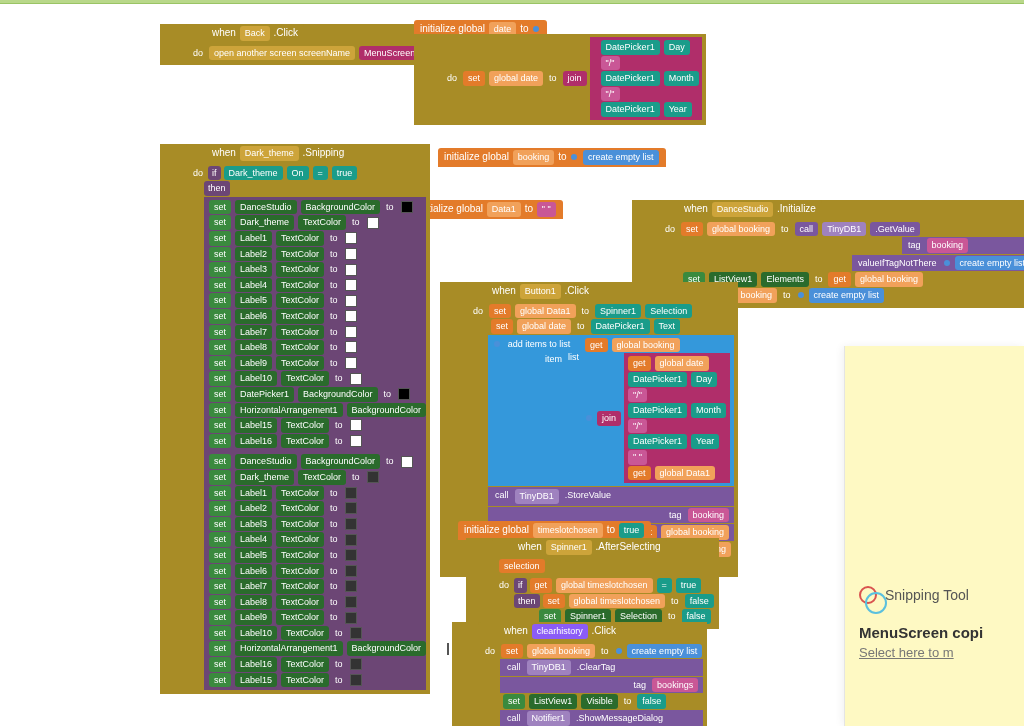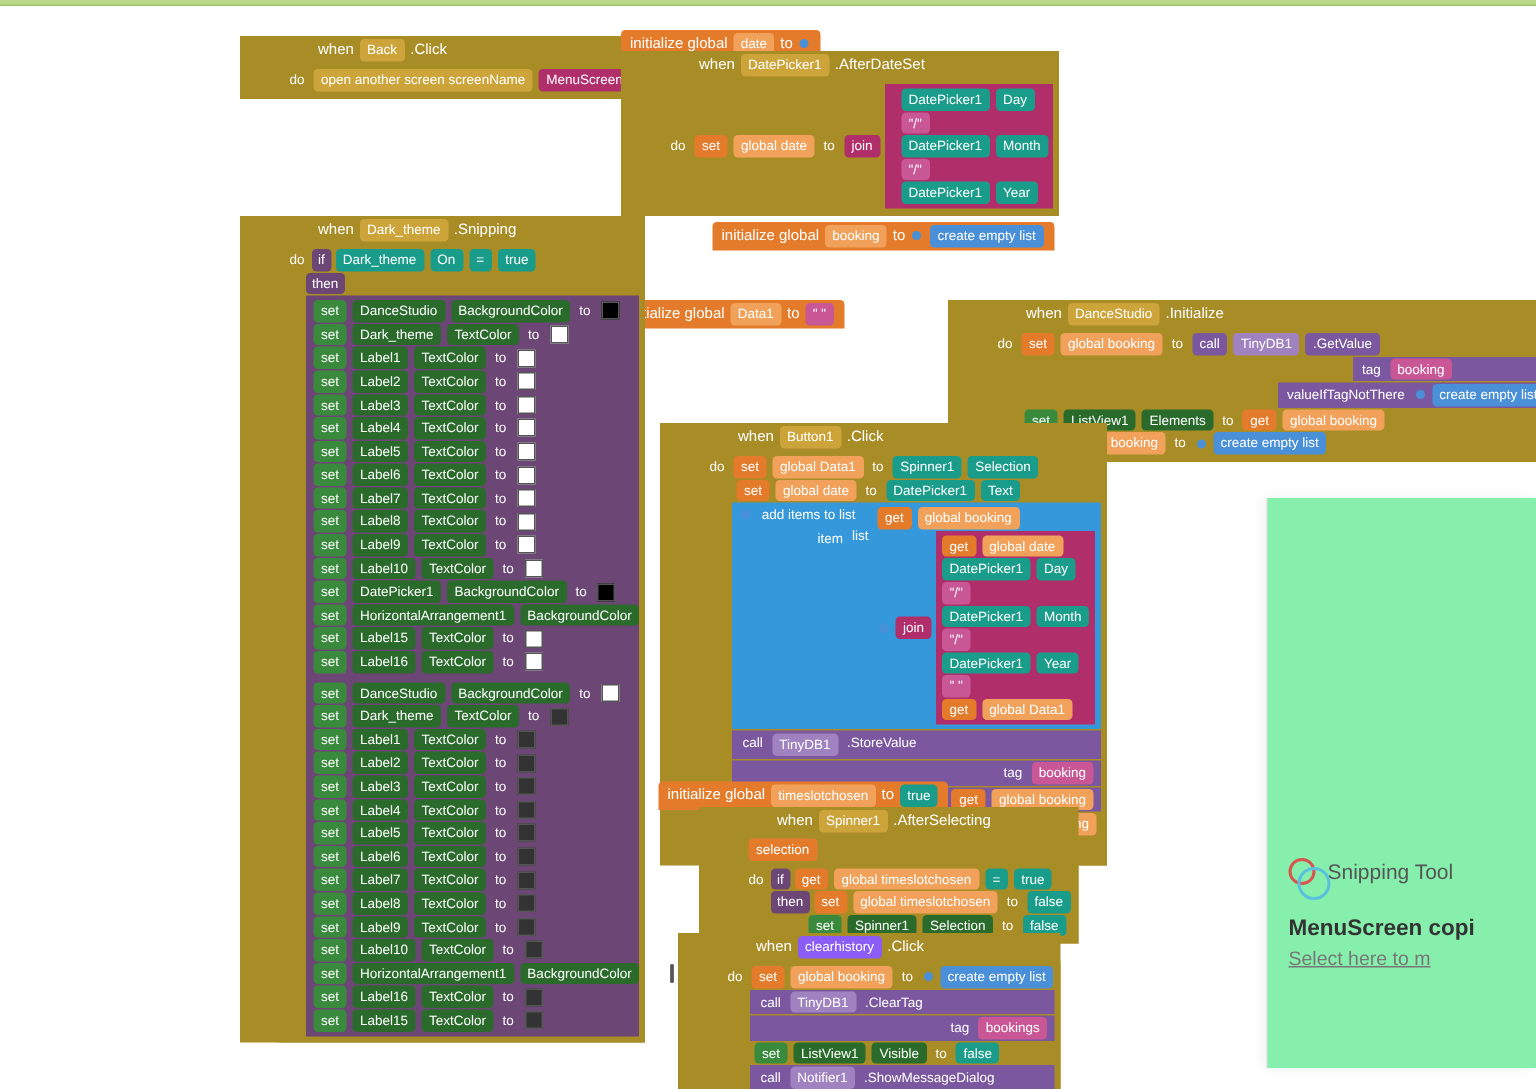--- a/index.html
+++ b/index.html
@@ -83,24 +83,24 @@
     margin: 0 2px;
     vertical-align: middle;
   }
   .nest {
     margin-left: 14px;
     padding: 2px 4px;
   }
   .toast {
     position: absolute;
     right: 0;
-    bottom: 14px;
+    bottom: 0;
     width: 180px;
     height: 380px;
-    background: #86efac;
+    background: #fef9c3;
     border-left: 1px solid #e4e4e4;
     box-shadow: -2px 0 8px rgba(0,0,0,.06);
     padding: 240px 10px 10px 14px;
     color: #333;
   }
   .toast-title { font-size: 14px; color: #555; display: flex; align-items: center; gap: 8px; margin-bottom: 20px;}
   .toast-h { font-size: 15px; font-weight: 600; }
   .toast-sub { font-size: 13px; color: #777; margin-top: 4px; text-decoration: underline;}
   .snip-icon {
     width: 18px; height: 18px;
@@ -136,25 +136,20 @@
 <div class="blk" style="left:414px;top:16px;">
  <div class="hdr orange">
   <span>initialize global</span>
   <span class="token" style="background:#f1a15a">date</span>
   <span>to</span>
   <span class="dot"></span>
  </div>
 </div>
 
 <div class="blk olive" style="left:414px;top:30px;">
- <div class="hdr olive">
-  <span>when</span>
-  <span class="token" style="background:#cda43a">DatePicker1</span>
-  <span>.AfterDateSet</span>
- </div>
  <div class="body olive row">
   <span class="kw">do</span>
   <span class="token t-orange">set</span>
   <span class="token" style="background:#f1a15a">global date</span>
   <span class="kw">to</span>
   <span class="token t-magenta">join</span>
   <span style="display:inline-block;background:#b02e6a;padding:2px 2px 2px 10px;">
     <span class="row">
             <span class="token t-teal">DatePicker1</span>
             <span class="token t-teal">Day</span>
@@ -170,21 +165,21 @@
             <span class="token t-magenta" style="background:#c95796">"/" </span>
           </span>
     <span class="row">
             <span class="token t-teal">DatePicker1</span>
             <span class="token t-teal">Year</span>
           </span>
   </span>
  </div>
 </div>
 
-<div class="blk" style="left:438px;top:144px;margin-left:37px;">
+<div class="blk" style="left:438px;top:144px;">
  <div class="hdr orange">
   <span>initialize global</span>
   <span class="token" style="background:#f1a15a">booking</span>
   <span>to</span>
   <span class="dot"></span>
   <span class="token t-blue">create empty list</span>
  </div>
 </div>
 
 <div class="blk" style="left:412px;top:196px;">
@@ -577,21 +572,21 @@
    <span style="width:18px"></span>
    <span class="token t-green">set</span>
    <span class="token t-dgreen">Label16</span>
    <span class="token t-dgreen">Visible</span>
    <span class="kw">to</span>
    <span class="token t-teal">true</span>
   </div>
  </div>
 </div>
 
-<div class="blk" style="left:439px;top:517px;text-align:center;">
+<div class="blk" style="left:458px;top:517px;text-align:center;">
  <div class="hdr orange">
   <span>initialize global</span>
   <span class="token" style="background:#f1a15a">timeslotchosen</span>
   <span>to</span>
   <span class="token t-teal">true</span>
  </div>
 </div>
 
 <div class="blk olive" style="left:466px;top:534px;">
  <div class="hdr olive">

